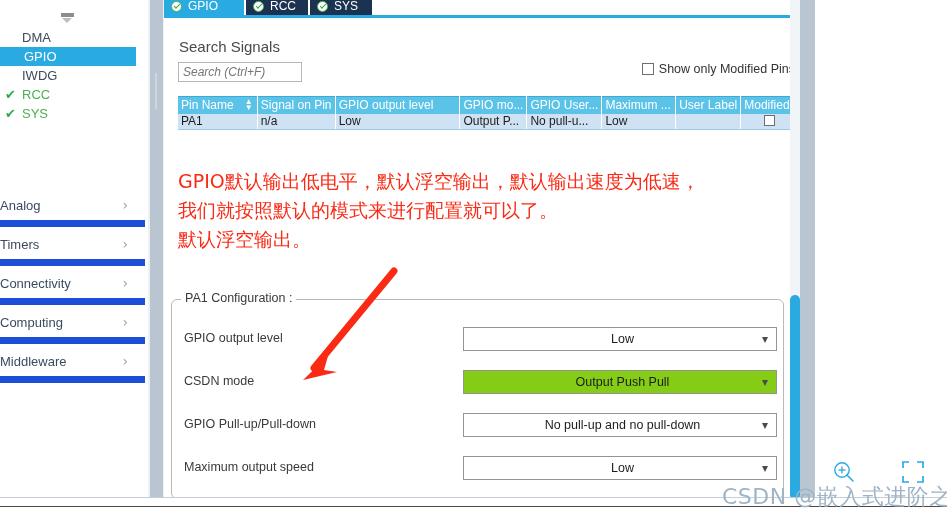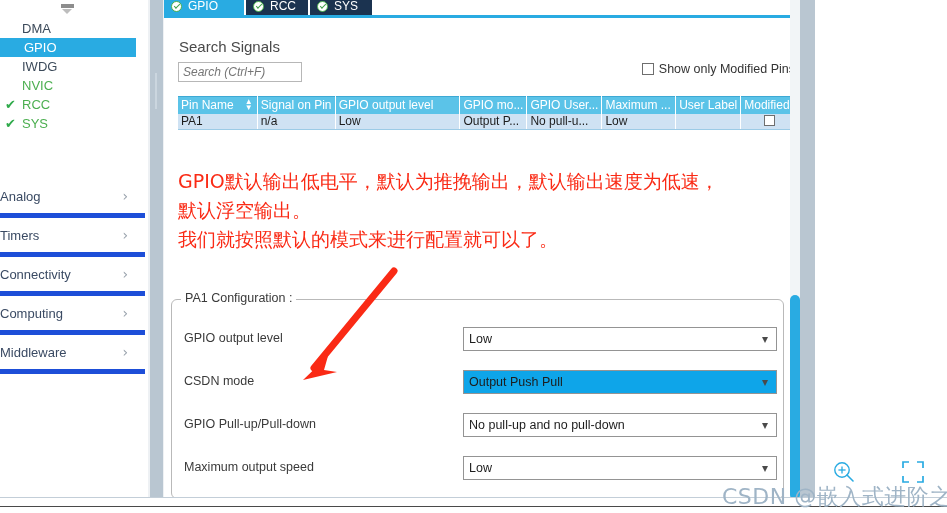--- a/index.html
+++ b/index.html
@@ -11,21 +11,21 @@
     font-family: "Liberation Sans", "DejaVu Sans", sans-serif;
   }
   #root {
     position: relative;
     width: 947px; height: 513px;
     background: #ffffff;
   }
 
   
   #sidebar {
-    position: absolute; left: 0; top: 3px;
+    position: absolute; left: 0; top: 12px;
     width: 152px; height: 497px;
     background: #ffffff;
     overflow: hidden;
   }
   .scroll-up-arrow {
     position: absolute; left: 58px; top: 0px;
     width: 20px; height: 14px;
   }
   .scroll-up-arrow .bar {
     position: absolute; left: 3px; top: 1px;
@@ -65,21 +65,21 @@
     font-weight: bold;
   }
 
   .cat-list {
     position: absolute; left: 0; top: 176px;
     width: 145px;
   }
   .cat-item {
     position: relative;
     height: 39px;
-    border-bottom: 5px solid #1d4ed8;
+    border-bottom: 7px solid #1d4ed8;
     font-size: 13px;
     color: #3a4a63;
   }
   .cat-label {
     position: absolute; left: 0px; top: 10px;
     white-space: nowrap;
   }
   .cat-chevron {
     position: absolute; right: 17px; top: 9px;
     font-size: 14px; color: #9aa3ad;
@@ -236,20 +236,21 @@
     font-family: "DejaVu Sans", "Liberation Sans", sans-serif;
     font-weight: 500;
   }
 
   
   #cfg-group {
     position: absolute; left: 7px; top: 299px;
     width: 613px; height: 200px;
     border: 1px solid #b9b9b9;
     border-radius: 6px;
+    text-align: center;
   }
   #cfg-legend {
     position: absolute; left: 9px; top: -9px;
     background: #ffffff;
     padding: 0 4px;
     font-size: 12.5px;
     color: #3a3a3a;
   }
   .cfg-row {
     position: absolute; left: 0; width: 100%;
@@ -264,21 +265,21 @@
     position: absolute; left: 291px; top: 0;
     width: 314px; height: 24px;
     border: 1px solid #949494;
     background: #ffffff;
     font-size: 12.5px;
     color: #1d1d1d;
     line-height: 22px;
     padding-left: 5px;
     white-space: nowrap;
   }
-  .cfg-row .sel.hl { background: #0ea5e9; }
+  .cfg-row .sel.hl { background: #84cc16; }
   .cfg-row .sel .chev {
     position: absolute; right: 8px; top: 0px;
     font-size: 12px; color: #4a4a4a;
     font-family: "DejaVu Sans", sans-serif;
     line-height: 22px;
   }
 
   
   #red-arrow {
     position: absolute; left: 290px; top: 260px;
@@ -356,23 +357,20 @@
 
     <div class="periph-list">
       <div class="periph-item">
         <span>DMA</span>
       </div>
       <div class="periph-item selected">
         <span>GPIO</span>
       </div>
       <div class="periph-item">
         <span>IWDG</span>
-      </div>
-      <div class="periph-item green">
-        <span>NVIC</span>
       </div>
       <div class="periph-item green">
         <span class="periph-check">✔</span>
         <span>RCC</span>
       </div>
       <div class="periph-item green">
         <span class="periph-check">✔</span>
         <span>SYS</span>
       </div>
     </div>
@@ -460,23 +458,23 @@
           <td>Low</td>
           <td></td>
           <td class="center" style="border-right:none;">
             <span class="cell-cb"></span>
           </td>
         </tr>
       </tbody>
     </table>
 
     <div id="annotation">
-      <div>GPIO默认输出低电平，默认为推挽输出，默认输出速度为低速，</div>
+      <div>GPIO默认输出低电平，默认浮空输出，默认输出速度为低速，</div>
+      <div>我们就按照默认的模式来进行配置就可以了。</div>
       <div>默认浮空输出。</div>
-      <div>我们就按照默认的模式来进行配置就可以了。</div>
     </div>
 
     <div id="cfg-group">
       <div id="cfg-legend">PA1 Configuration :</div>
 
       <div class="cfg-row" style="top:27px;">
         <span class="lab">GPIO output level</span>
         <div class="sel">
           <span>Low</span>
           <span class="chev">▾</span>

